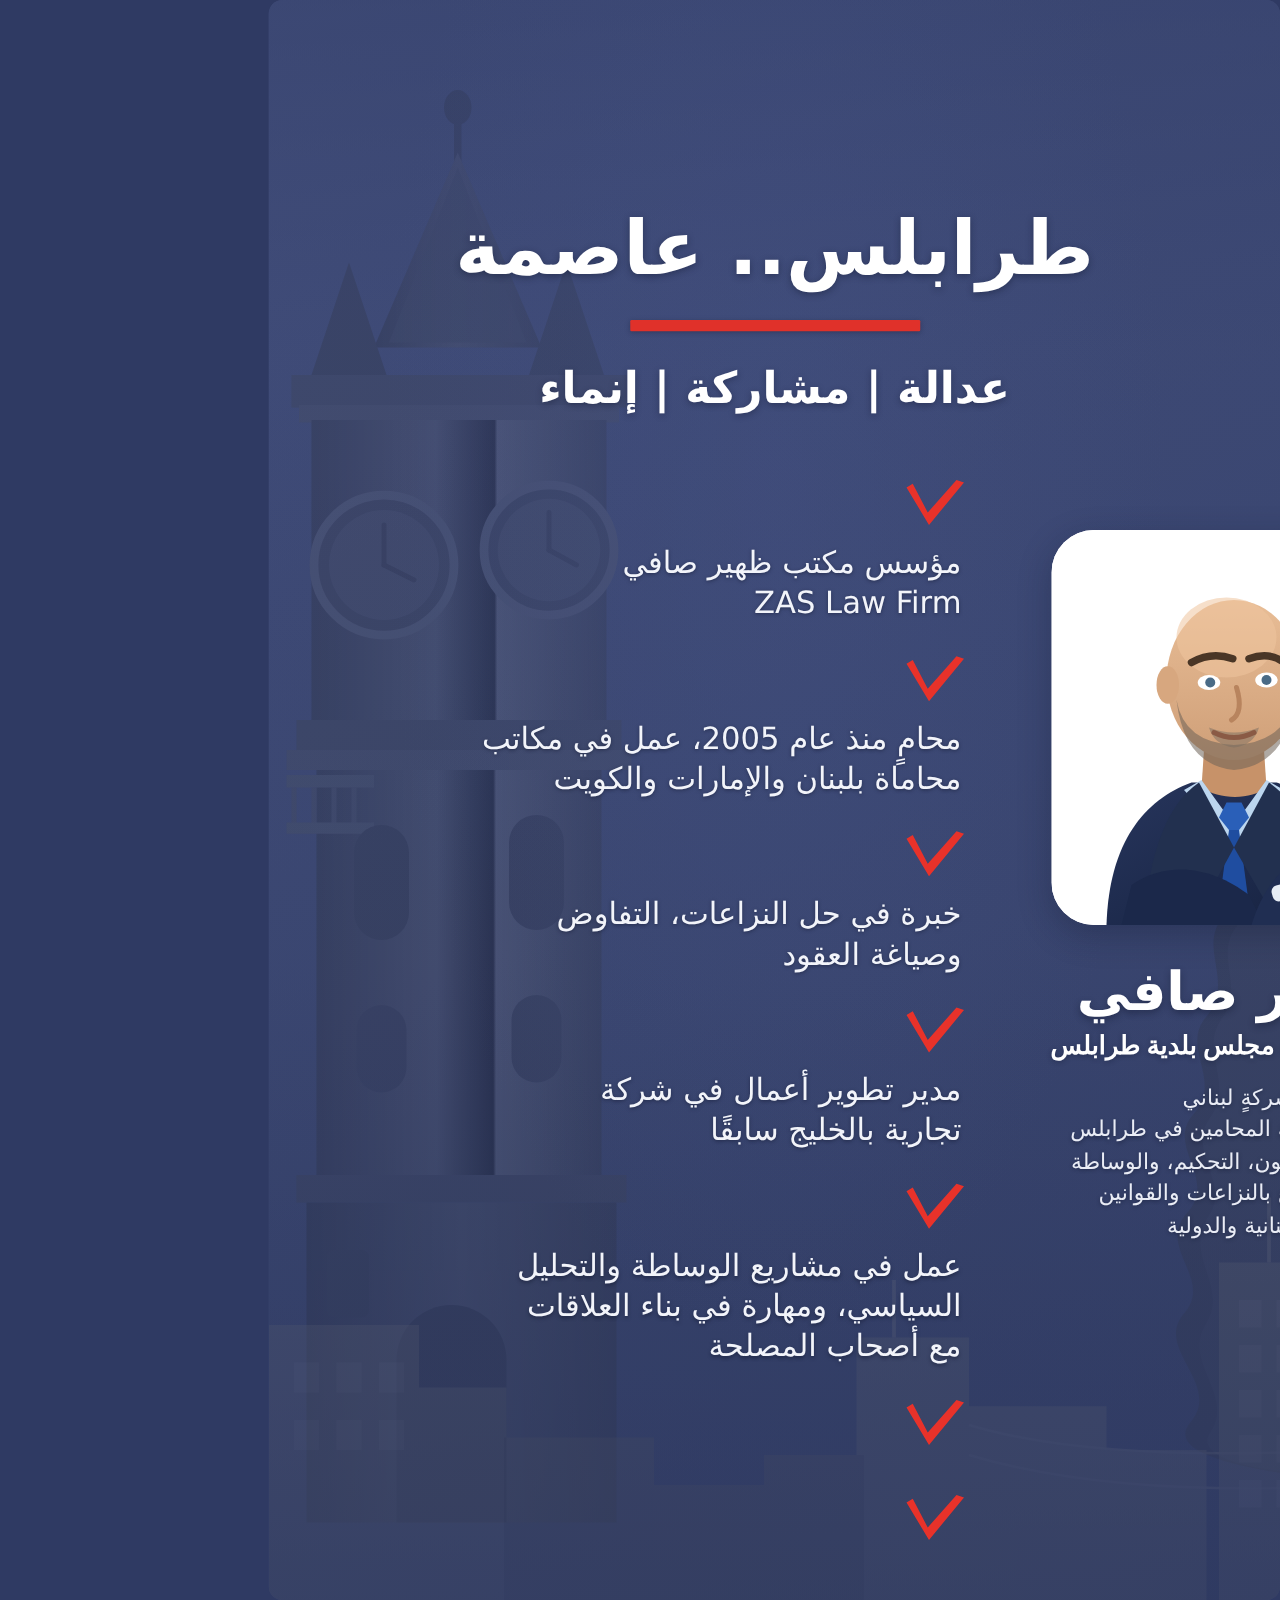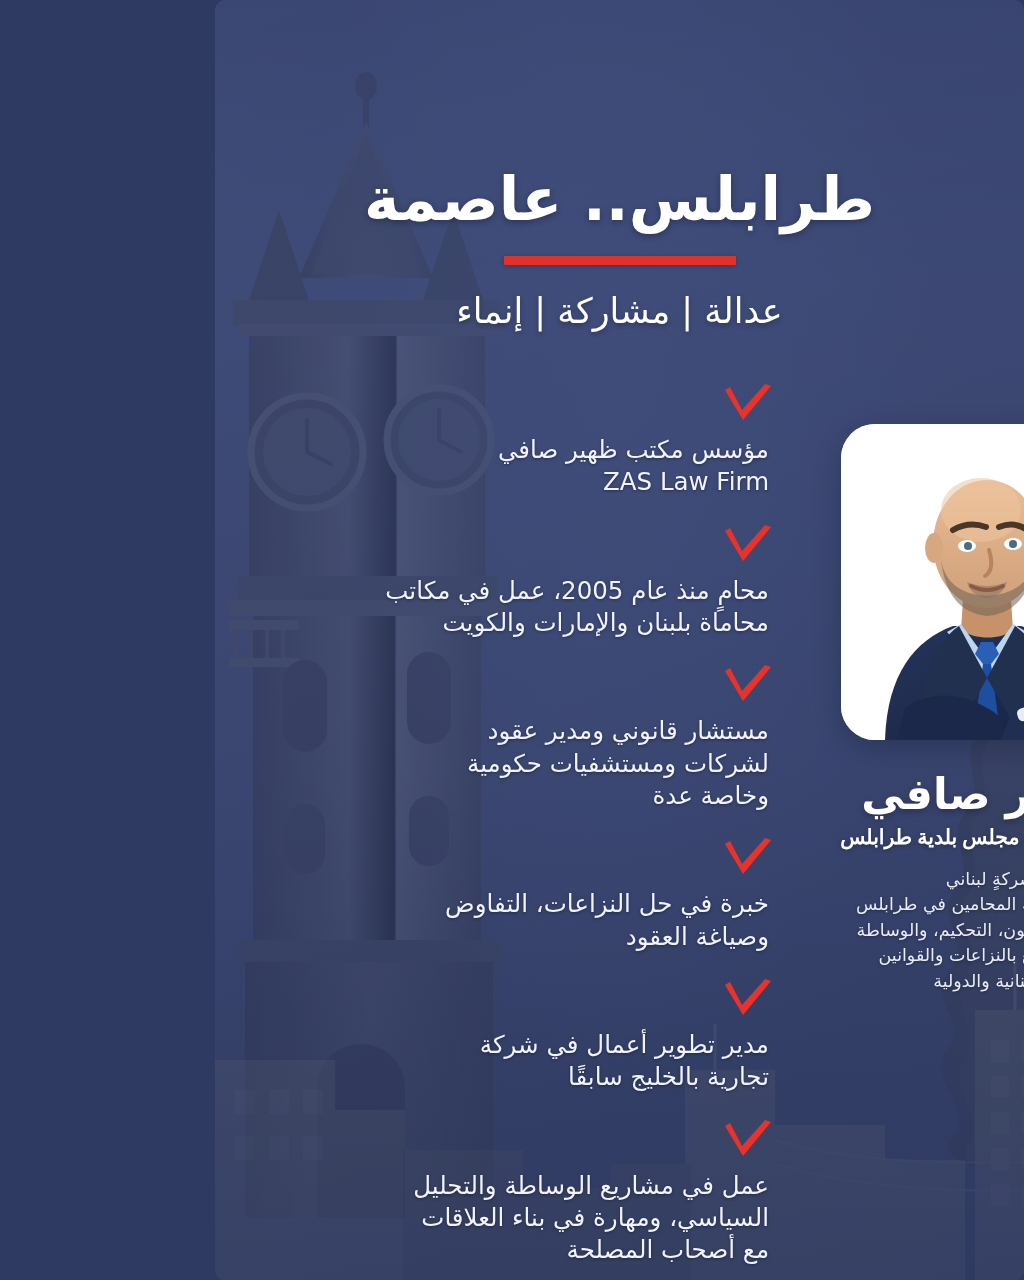--- a/index.html
+++ b/index.html
@@ -74,21 +74,21 @@
     width:232px; height:9px;
     background:#e0312a;
     margin:22px auto 0 auto;
     border-radius:1px;
     box-shadow:0 1px 4px rgba(20,26,50,.35);
   }
   .tagline {
     margin-top:26px;
     color:#ffffff;
     font-size:35px;
-    font-weight:normal;
+    font-weight:bold;
     letter-spacing:1px;
     text-shadow:0 2px 5px rgba(20,26,50,.40);
   }
 
   
   .bullets {
     position:absolute;
     top:378px; left:20px;
     width:540px;
   }
@@ -348,30 +348,20 @@
     <div class="bullet-row">
       <span class="check-icon">
         <svg viewBox="0 0 54 46" xmlns="http://www.w3.org/2000/svg">
           <path d="M4 6 L22 36 L50 2 L44 0 L21 26 L9 3 Z" fill="#e8322a"></path>
         </svg>
       </span>
       <span class="bullet-text">محامٍ منذ عام 2005، عمل في مكاتب
 محاماة بلبنان والإمارات والكويت</span>
     </div>
 
-    <div class="bullet-row">
-      <span class="check-icon">
-        <svg viewBox="0 0 54 46" xmlns="http://www.w3.org/2000/svg">
-          <path d="M4 6 L22 36 L50 2 L44 0 L21 26 L9 3 Z" fill="#e8322a"></path>
-        </svg>
-      </span>
-      <span class="bullet-text">مستشار قانوني ومدير عقود
-لشركات ومستشفيات حكومية
-وخاصة عدة</span>
-    </div>
 
     <div class="bullet-row">
       <span class="check-icon">
         <svg viewBox="0 0 54 46" xmlns="http://www.w3.org/2000/svg">
           <path d="M4 6 L22 36 L50 2 L44 0 L21 26 L9 3 Z" fill="#e8322a"></path>
         </svg>
       </span>
       <span class="bullet-text">خبرة في حل النزاعات، التفاوض
 وصياغة العقود</span>
     </div>

